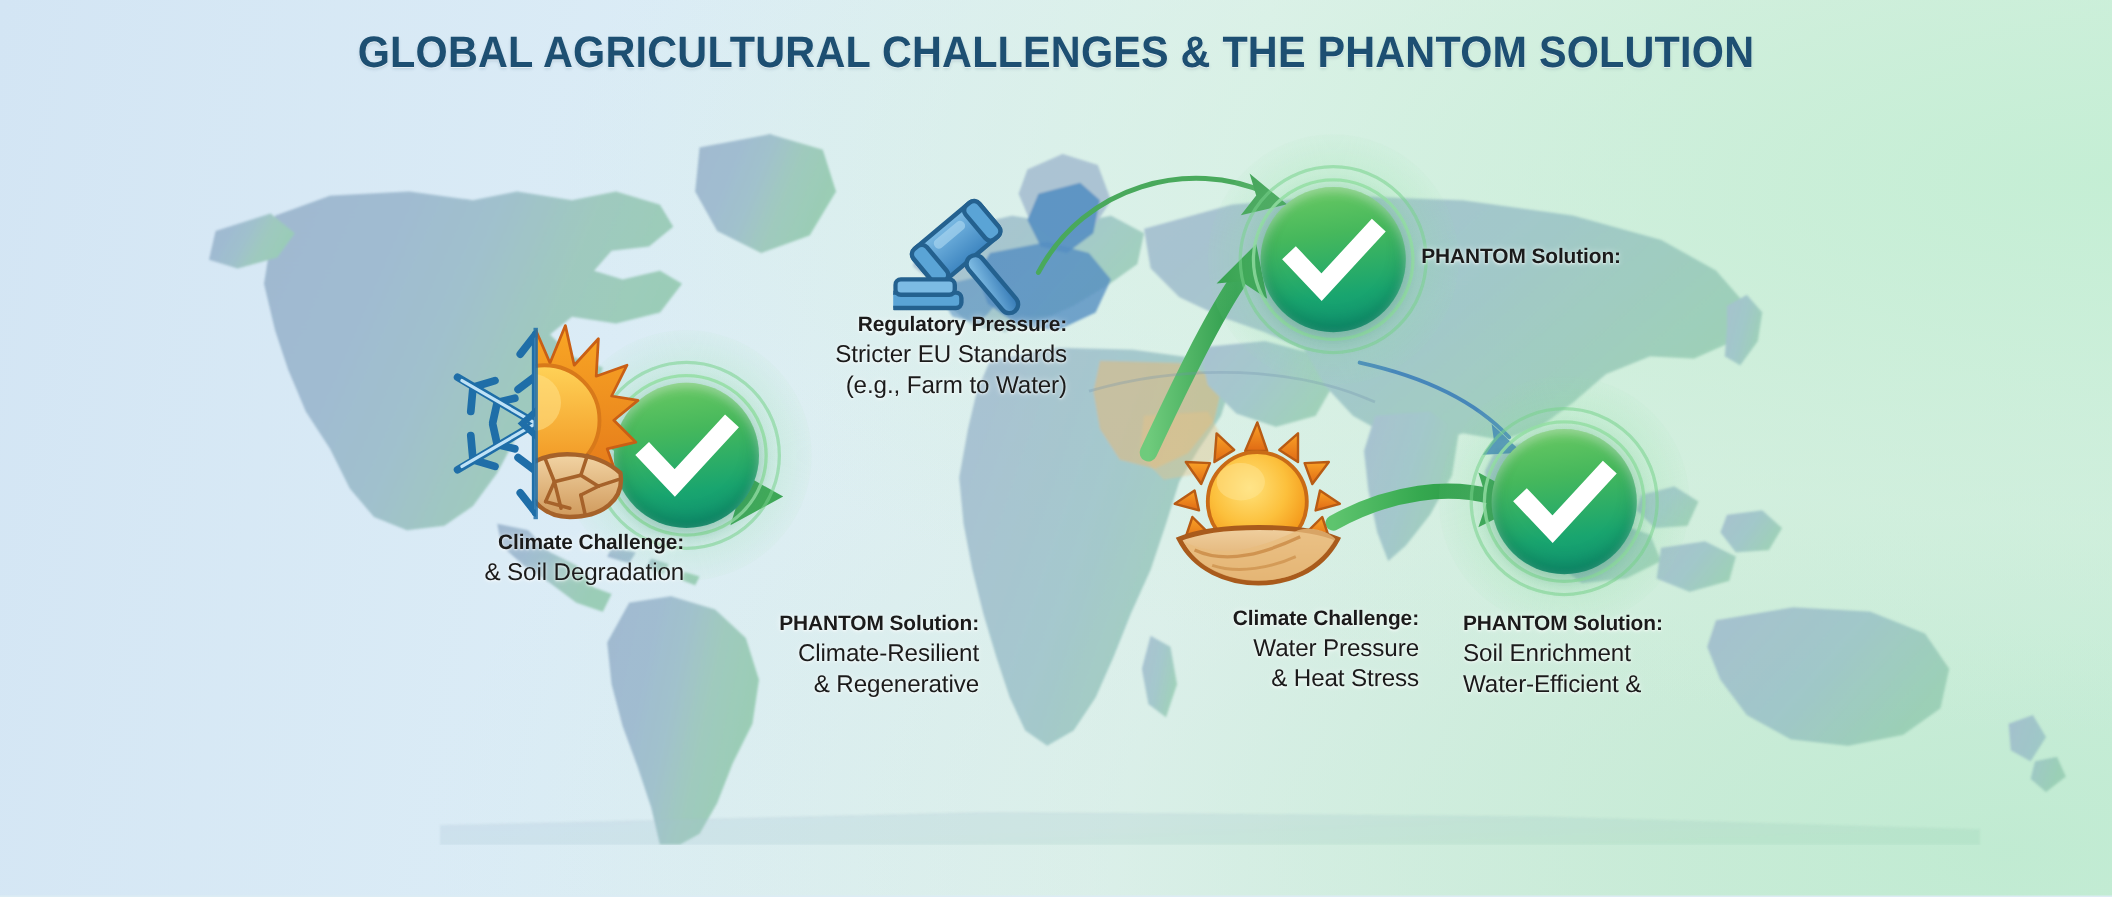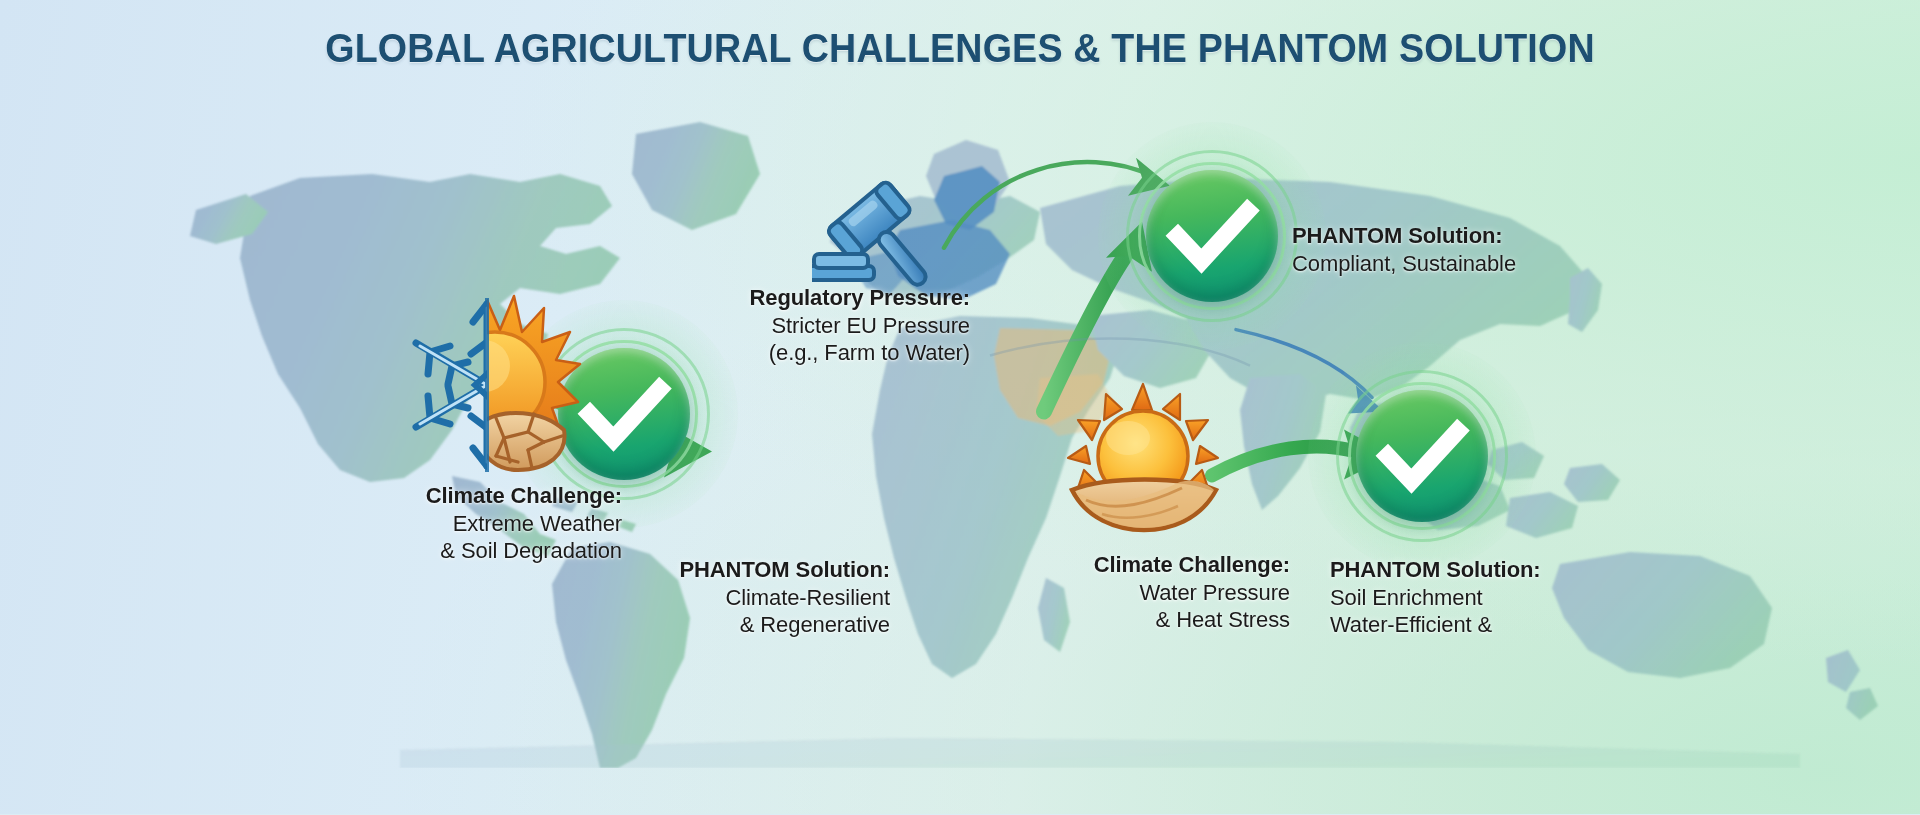--- a/index.html
+++ b/index.html
@@ -44,21 +44,21 @@
   
   .tblock {
     position:absolute;
     z-index:30;
     color:#1b1b1b;
     line-height:1.26;
     text-shadow:0 1px 2px rgba(255,255,255,.75), 0 0 6px rgba(255,255,255,.65);
   }
   .tblock .hd {
     font-weight:700;
-    font-size:22px;
+    font-size:19px;
     letter-spacing:-.1px;
     display:block;
     white-space:nowrap;
   }
   .tblock .ln {
     font-weight:400;
     font-size:22px;
     letter-spacing:-.1px;
     display:block;
     white-space:nowrap;
@@ -436,39 +436,37 @@
                C 138 140, 110 150, 84 150 C 56 150, 28 138, 16 114 Z" fill="#e8bc7e" opacity=".75"></path>
       <path d="M26 122 C 56 136, 92 124, 122 110" stroke="#c98a45" stroke-width="3" fill="none" opacity=".8"></path>
       <path d="M42 136 C 66 144, 96 138, 118 128" stroke="#c98a45" stroke-width="2.6" fill="none" opacity=".65"></path>
     </svg>
   </div>
 
   <div class="title">GLOBAL AGRICULTURAL CHALLENGES &amp; THE PHANTOM SOLUTION</div>
 
   <div class="tblock ctr" id="txt-climate1">
     <span class="hd">Climate Challenge:</span>
-    <span class="ln">Extreme Weather</span>
     <span class="ln">&amp; Soil Degradation</span>
   </div>
 
   <div class="tblock ctr" id="txt-sol1">
     <span class="hd">PHANTOM Solution:</span>
     <span class="ln">Climate-Resilient</span>
     <span class="ln">&amp; Regenerative</span>
   </div>
 
   <div class="tblock ctr" id="txt-reg">
     <span class="hd">Regulatory Pressure:</span>
-    <span class="ln">Stricter EU Pressure</span>
+    <span class="ln">Stricter EU Standards</span>
     <span class="ln">(e.g., Farm to Water)</span>
   </div>
 
   <div class="tblock lft" id="txt-sol2">
     <span class="hd">PHANTOM Solution:</span>
-    <span class="ln">Compliant, Sustainable</span>
   </div>
 
   <div class="tblock ctr" id="txt-climate2">
     <span class="hd">Climate Challenge:</span>
     <span class="ln">Water Pressure</span>
     <span class="ln">&amp; Heat Stress</span>
   </div>
 
   <div class="tblock lft" id="txt-sol3">
     <span class="hd">PHANTOM Solution:</span>

